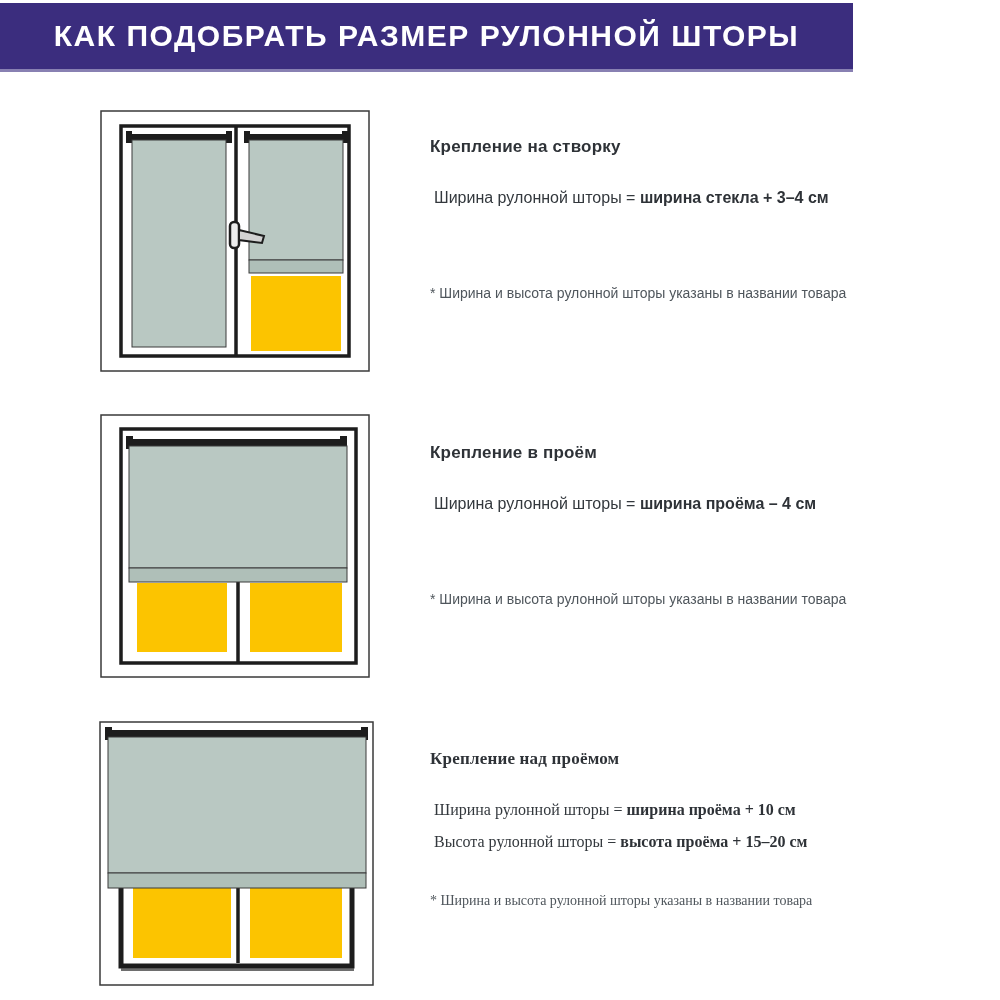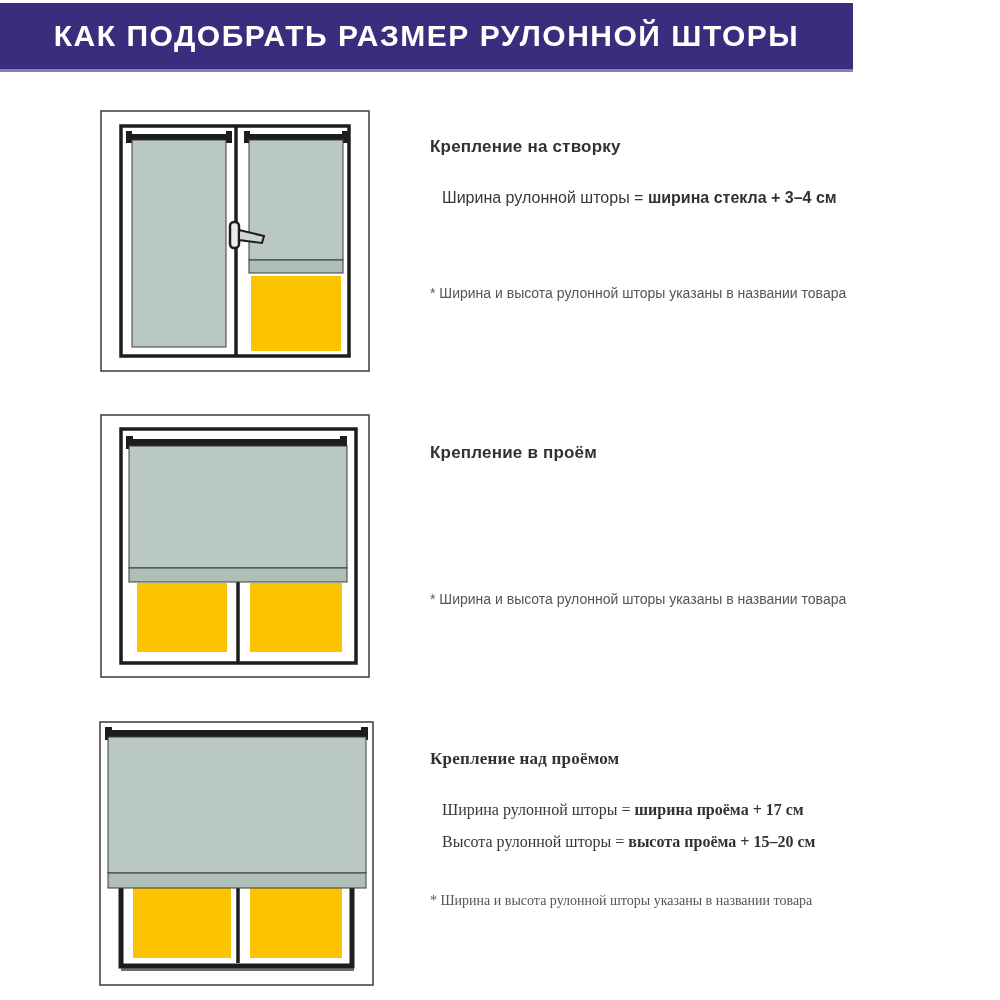--- a/index.html
+++ b/index.html
@@ -47,21 +47,21 @@
   .handle-base{fill:#ececec;stroke:var(--frame-dark);stroke-width:2.5;}
   .handle-lever{fill:#d2d2d2;stroke:var(--frame-dark);stroke-width:2;}
   .shadow{fill:#4A4A4A;opacity:.8;}
 
   .text-block{position:absolute;left:430px;width:480px;}
   .text-block h2{
     margin:0;color:var(--title-text);
     font-size:17px;font-weight:800;letter-spacing:.2px;line-height:1.05;
   }
   .spec{
-    margin:0;position:absolute;left:12px;white-space:nowrap;
+    margin:0;position:absolute;left:4px;white-space:nowrap;
     color:var(--body-text);font-size:16px;line-height:1.2;
   }
   .spec b{color:var(--title-text);}
   .note{
     margin:0;position:absolute;left:0;white-space:nowrap;
     color:var(--note-text);font-size:14px;
   }
   #text-1{top:138px;} #text-2{top:444px;} #text-3{top:750px;font-family:Liberation Serif, serif;}
   .spec.l1{top:50px;} .spec.l2{top:82px;} .note.n{top:147px;}
   #text-3 .note.n{top:143px;}
@@ -122,21 +122,22 @@
 </svg>
 
 <div class="text-block" id="text-1">
   <h2>Крепление на створку</h2>
   <p class="spec l1"><span>Ширина рулонной шторы = </span><b>ширина стекла + 3–4 см</b></p>
   <p class="note n">* Ширина и высота рулонной шторы указаны в названии товара</p>
 </div>
 
 <div class="text-block" id="text-2">
   <h2>Крепление в проём</h2>
+  <p class="spec l1"><span>Ширина рулонной шторы = </span><b>ширина проёма – 4 см</b></p>
   <p class="note n">* Ширина и высота рулонной шторы указаны в названии товара</p>
 </div>
 
 <div class="text-block" id="text-3">
   <h2>Крепление над проёмом</h2>
-  <p class="spec l1"><span>Ширина рулонной шторы = </span><b>ширина проёма + 17 см</b></p>
+  <p class="spec l1"><span>Ширина рулонной шторы = </span><b>ширина проёма + 10 см</b></p>
   <p class="spec l2"><span>Высота рулонной шторы = </span><b>высота проёма + 15–20 см</b></p>
   <p class="note n">* Ширина и высота рулонной шторы указаны в названии товара</p>
 </div>
 
 </body></html>

